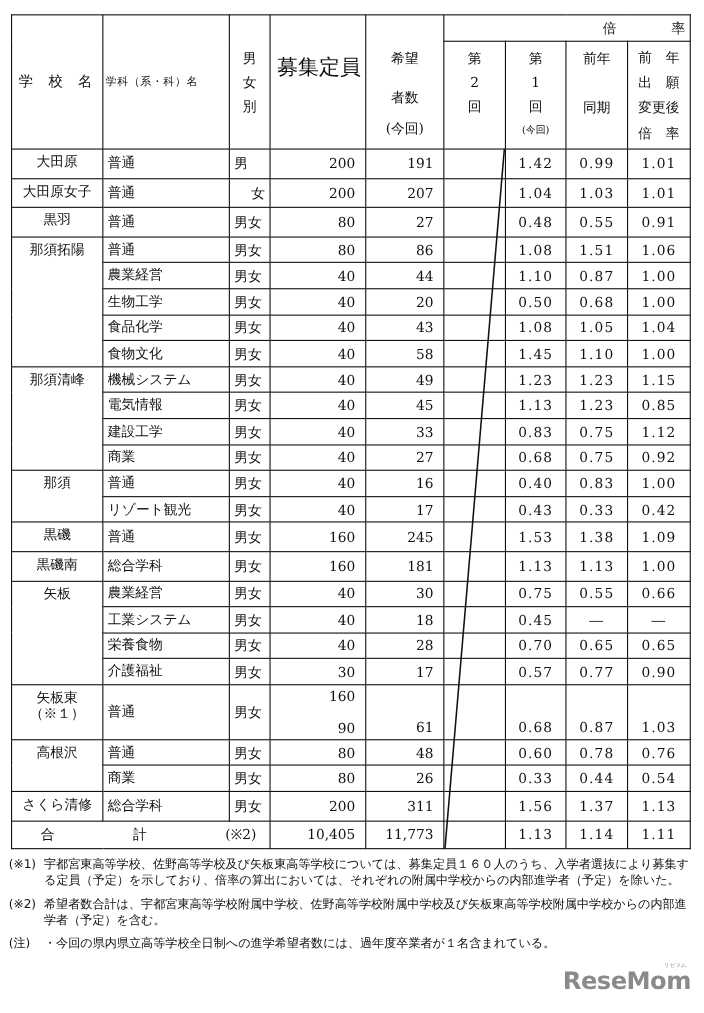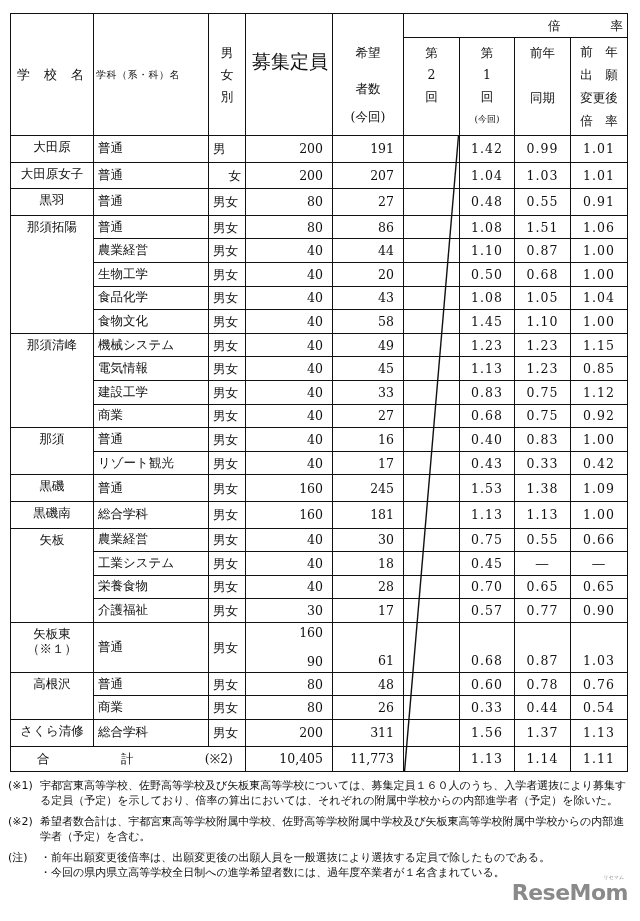--- a/index.html
+++ b/index.html
@@ -413,21 +413,20 @@
     <span class="mark">(※1)</span>
     <span class="body">宇都宮東高等学校、佐野高等学校及び矢板東高等学校については、募集定員１６０人のうち、入学者選抜により募集する定員（予定）を示しており、倍率の算出においては、それぞれの附属中学校からの内部進学者（予定）を除いた。</span>
   </div>
   <div class="note">
     <span class="mark">(※2)</span>
     <span class="body">希望者数合計は、宇都宮東高等学校附属中学校、佐野高等学校附属中学校及び矢板東高等学校附属中学校からの内部進学者（予定）を含む。</span>
   </div>
   <div class="note" style="margin-bottom:0">
     <span class="mark">(注)</span>
     <span class="body">
-      <div>・前年出願変更後倍率は、出願変更後の出願人員を一般選抜により選抜する定員で除したものである。</div>
       <div>・今回の県内県立高等学校全日制への進学希望者数には、過年度卒業者が１名含まれている。</div>
     </span>
   </div>
 </div>
 
 <div class="logo">
   <span>ReseMom</span>
   <span class="sub">リセマム</span>
 </div>
 

